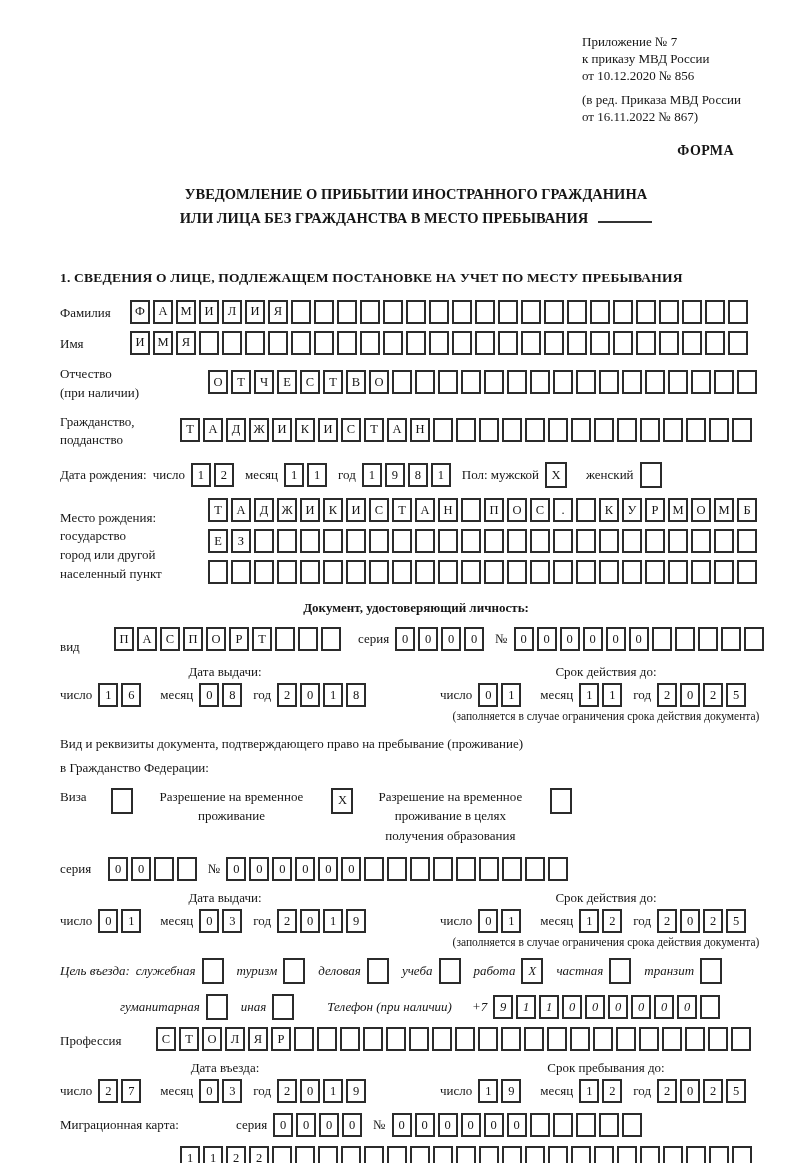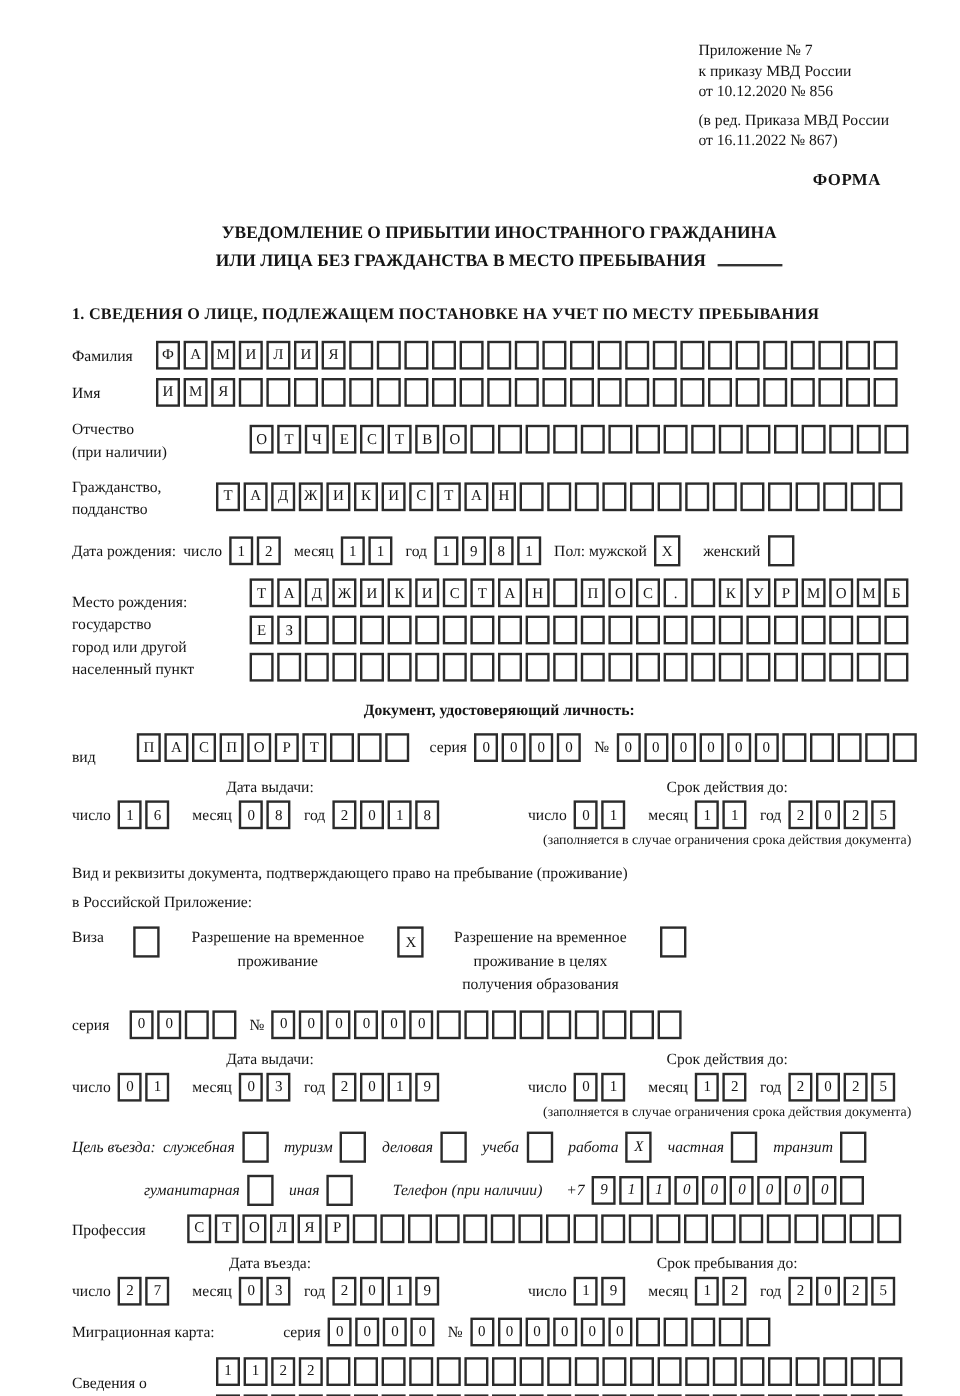--- a/index.html
+++ b/index.html
@@ -6,21 +6,21 @@
   .page {
     width:800px; min-height:1163px; background:#ffffff; margin:0 auto;
     box-sizing:border-box; padding:34px 28px 24px 60px;
     font-family:"Liberation Serif", serif; color:#151515; font-size:13px;
   }
   .appendix { margin-left:auto; width:190px; line-height:1.3; }
   .appendix .gap { height:7px; }
   .forma { text-align:right; font-weight:bold; font-size:14px; margin:18px 38px 0 0; letter-spacing:.4px; }
   .doc-title { text-align:center; font-weight:bold; font-size:14.5px; line-height:1.6; margin-top:24px; }
   .blank-line { display:inline-block; width:54px; border-bottom:2px solid #333; height:.9em; margin-left:10px; }
-  .sec-heading { font-weight:bold; font-size:13.5px; margin-top:24px; margin-bottom:14px; letter-spacing:.2px; }
+  .sec-heading { font-weight:bold; font-size:13.5px; margin-top:40px; margin-bottom:14px; letter-spacing:.2px; }
 
   .frow { display:flex; align-items:center; margin-top:7px; }
   .flabel { flex:0 0 auto; line-height:1.45; padding-top:3px; }
   .w70 { width:70px; } .w120 { width:120px; } .w145 { width:148px; } .w95 { width:96px; } .w170 { width:170px; }
 
   .cells { display:flex; flex:0 0 auto; }
   .cell {
     flex:0 0 auto; width:16px; height:20px; border:2px solid #2b2b2b; margin-right:3px;
     display:flex; align-items:center; justify-content:center; font-size:12.5px; background:#fff;
   }
@@ -407,21 +407,21 @@
             <span class="cell">2</span>
             <span class="cell">5</span>
           </span>
       </div>
       <div class="dg-note">(заполняется в случае ограничения срока действия документа)</div>
     </div>
   </div>
 
   <div class="intro">
     <div>Вид и реквизиты документа, подтверждающего право на пребывание (проживание)</div>
-    <div>в Российской Приложение:</div>
+    <div>в Гражданство Федерации:</div>
   </div>
 
   <div class="permits">
     <div class="permit">
       <div class="permit-label">Виза</div>
       <span class="cells checkbox" style="margin-left:4px;">
           <span class="cell"></span>
         </span>
     </div>
     <div class="permit" style="margin-left:24px;">

